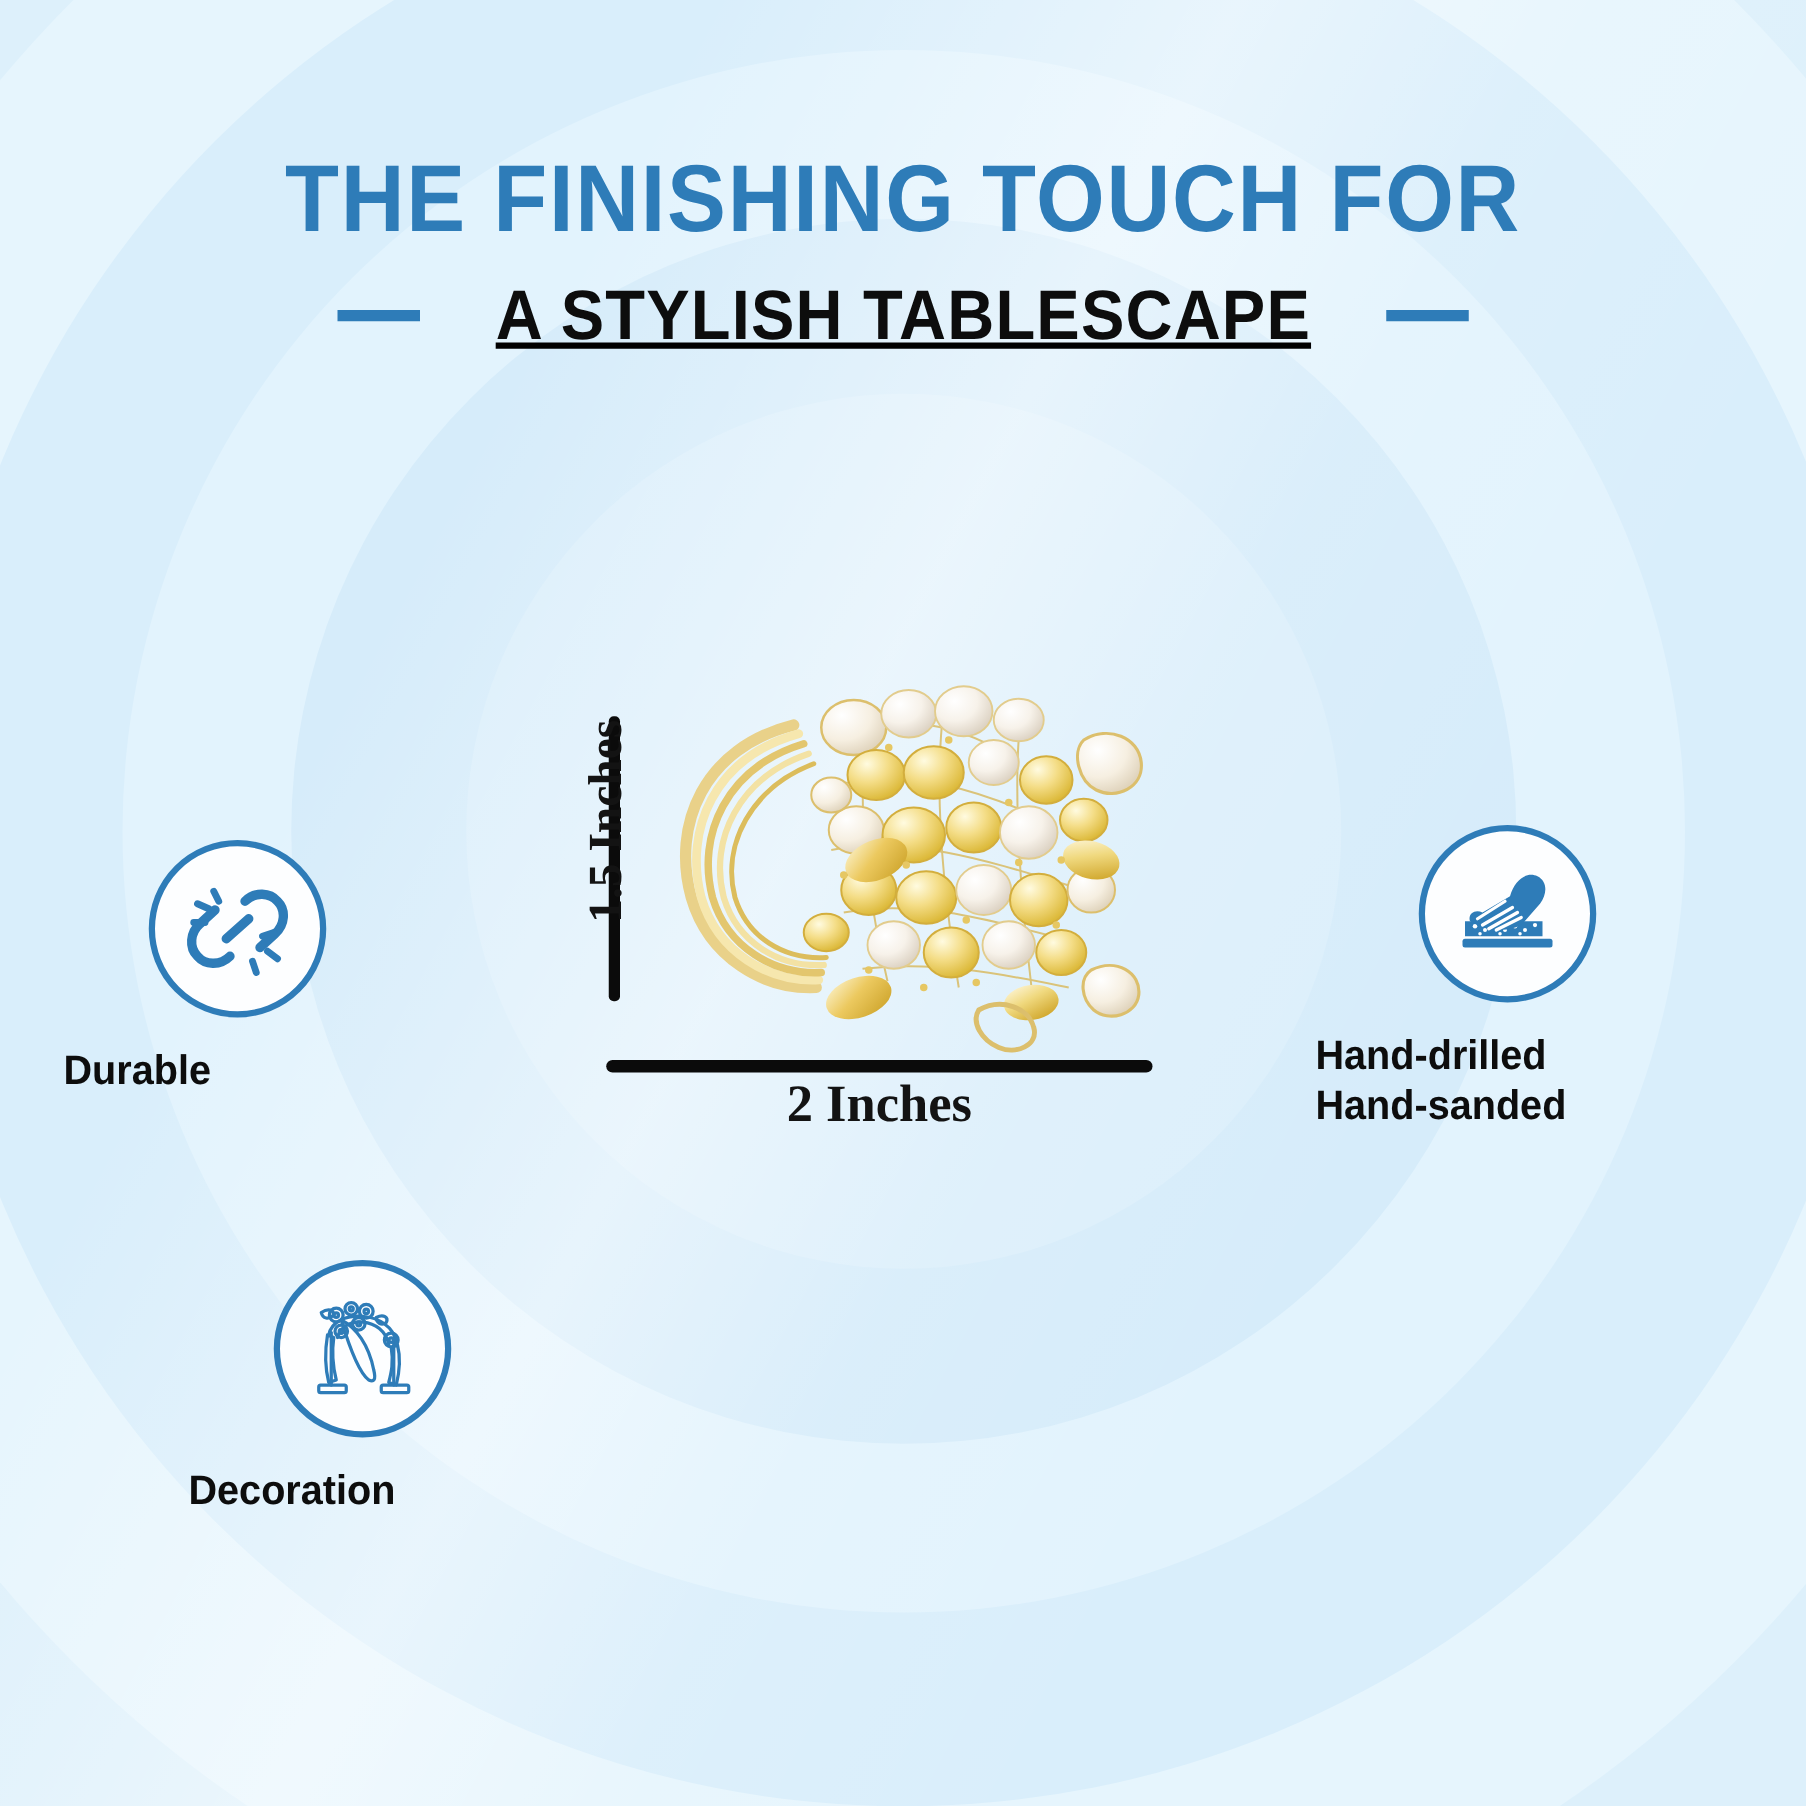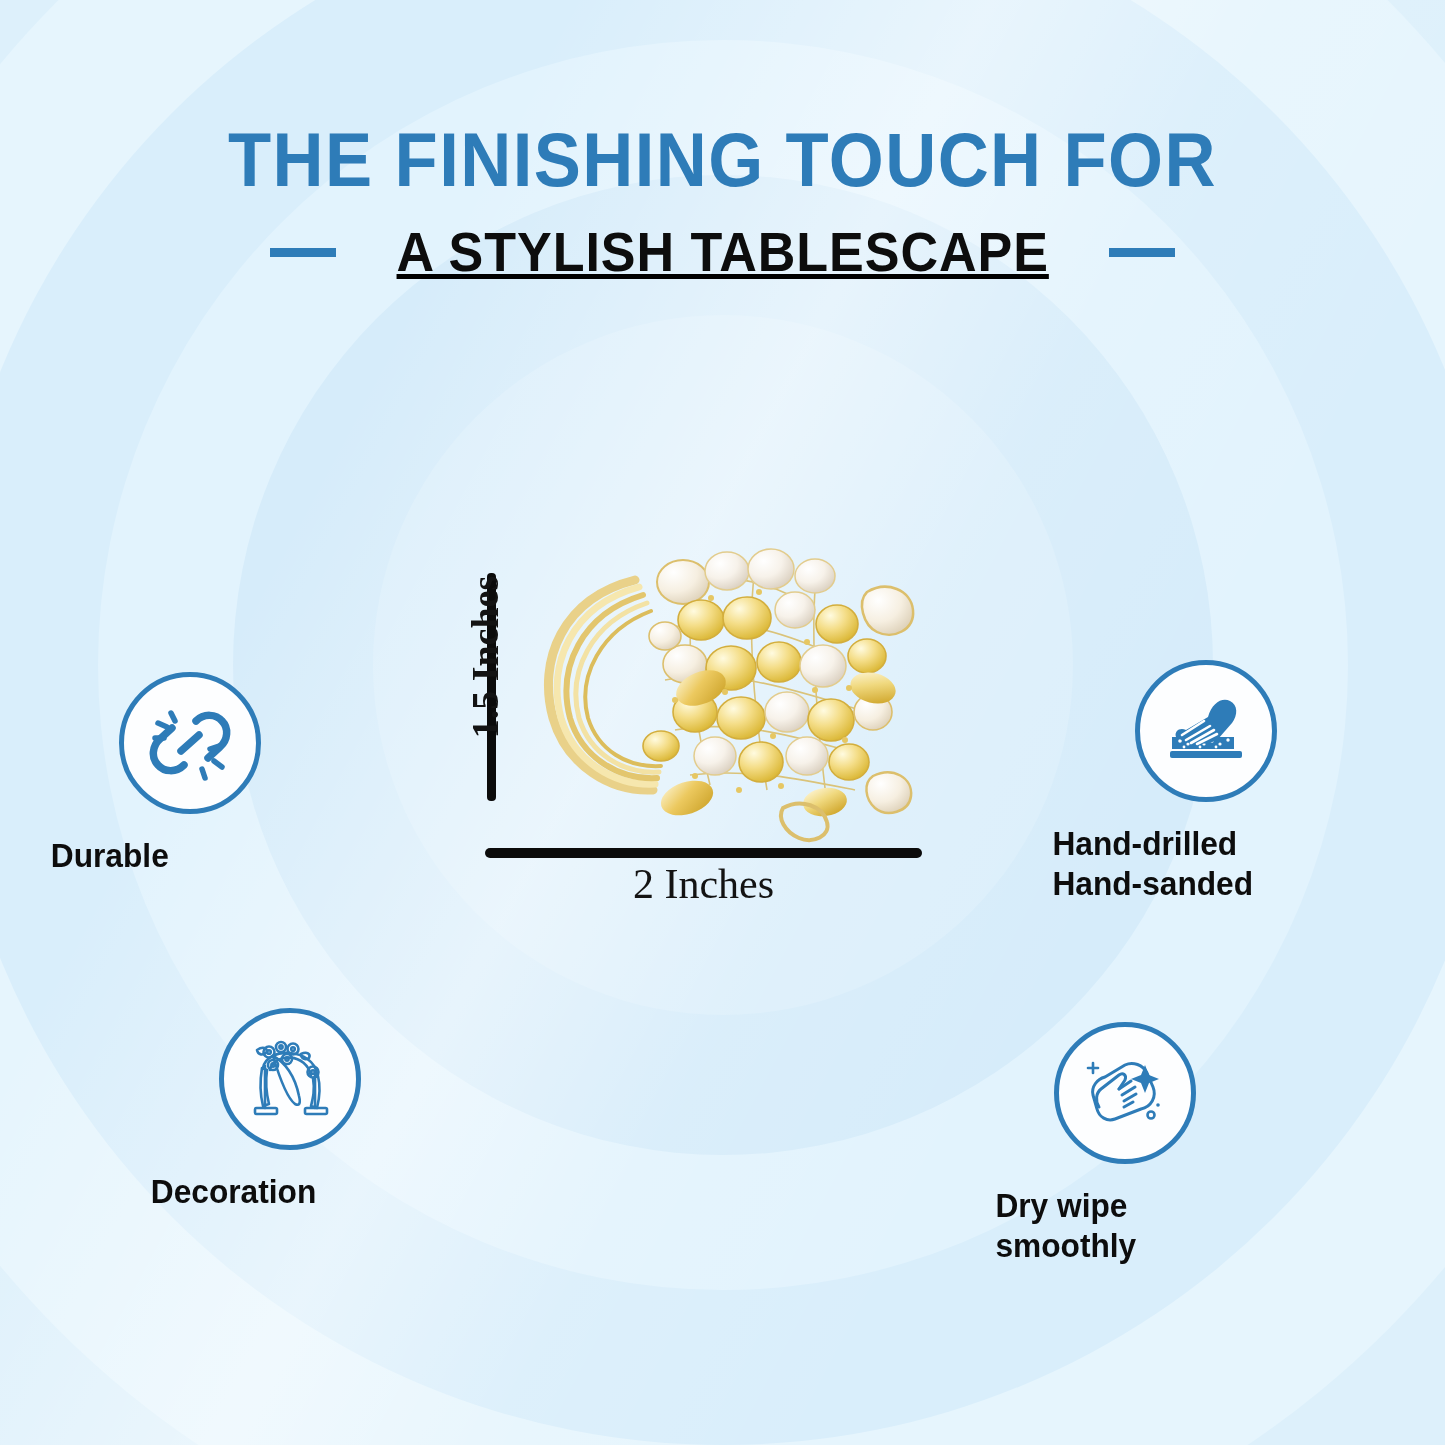--- a/index.html
+++ b/index.html
@@ -68,21 +68,21 @@
     transform:rotate(-90deg);transform-origin:center center;
     white-space:nowrap;
   }
   .dim-h-line{
     position:absolute;left:55px;top:308px;width:437px;height:10px;
     background:#0b0b0b;border-radius:5px;
   }
   .dim-h-label{
     position:absolute;left:55px;top:320px;width:437px;text-align:center;
     font-family:"Liberation Serif", serif;
-    font-weight:400;font-size:42px;color:#131313;
+    font-weight:700;font-size:42px;color:#131313;
   }
   .product-img{position:absolute;left:85px;top:0px;width:415px;height:305px;}
 
   
   .feature{position:absolute;text-align:left;}
   .circle{
     width:142px;height:142px;border-radius:50%;
     background:#fdfeff;border:5px solid #2e7cb8;
     box-sizing:border-box;
     display:flex;align-items:center;justify-content:center;
@@ -340,41 +340,15 @@
           <path d="M26 55 L 50 41"></path>
           <path d="M31 58 L 54 45"></path>
           <path d="M37 59 L 57 49"></path>
         </g>
       </svg>
     </div>
     <div class="feat-label">Hand-drilled
 Hand-sanded</div>
   </div>
 
-  <div class="feature f-drywipe">
-    <div class="circle">
-      <svg width="92" height="92" viewBox="0 0 92 92">
-        <g stroke="#2e7cb8" stroke-width="3" fill="none" stroke-linecap="round" stroke-linejoin="round">
-
-          <path d="M46 18 C 54 14, 64 18, 68 26 L 74 40 C 78 50, 72 60, 62 62 L 36 72 C 28 75, 20 70, 18 62 L 14 48 C 12 40, 18 32, 26 30 Z"></path>
-
-          <path d="M20 60 C 16 54, 17 46, 22 42 L 40 28 C 44 25, 48 28, 46 33 L 40 42"></path>
-          <path d="M40 42 L 52 34"></path>
-          <path d="M43 48 L 56 40"></path>
-          <path d="M45 54 L 57 47"></path>
-          <path d="M45 60 L 54 55"></path>
-        </g>
-
-        <g stroke="#2e7cb8" stroke-width="2.6" fill="none" stroke-linecap="round">
-          <path d="M14 16 L 14 26"></path>
-            <path d="M9 21 L 19 21"></path>
-          <circle cx="72" cy="68" r="3.5"></circle>
-          <circle cx="79" cy="58" r="1.8" fill="#2e7cb8" stroke="none"></circle>
-        </g>
-        <path d="M66 18 L 70 28 L 80 32 L 70 36 L 66 46 L 62 36 L 52 32 L 62 28 Z" fill="#2e7cb8"></path>
-      </svg>
-    </div>
-    <div class="feat-label">Dry wipe
-smoothly</div>
-  </div>
 
 
 </div>
 
 </body></html>

